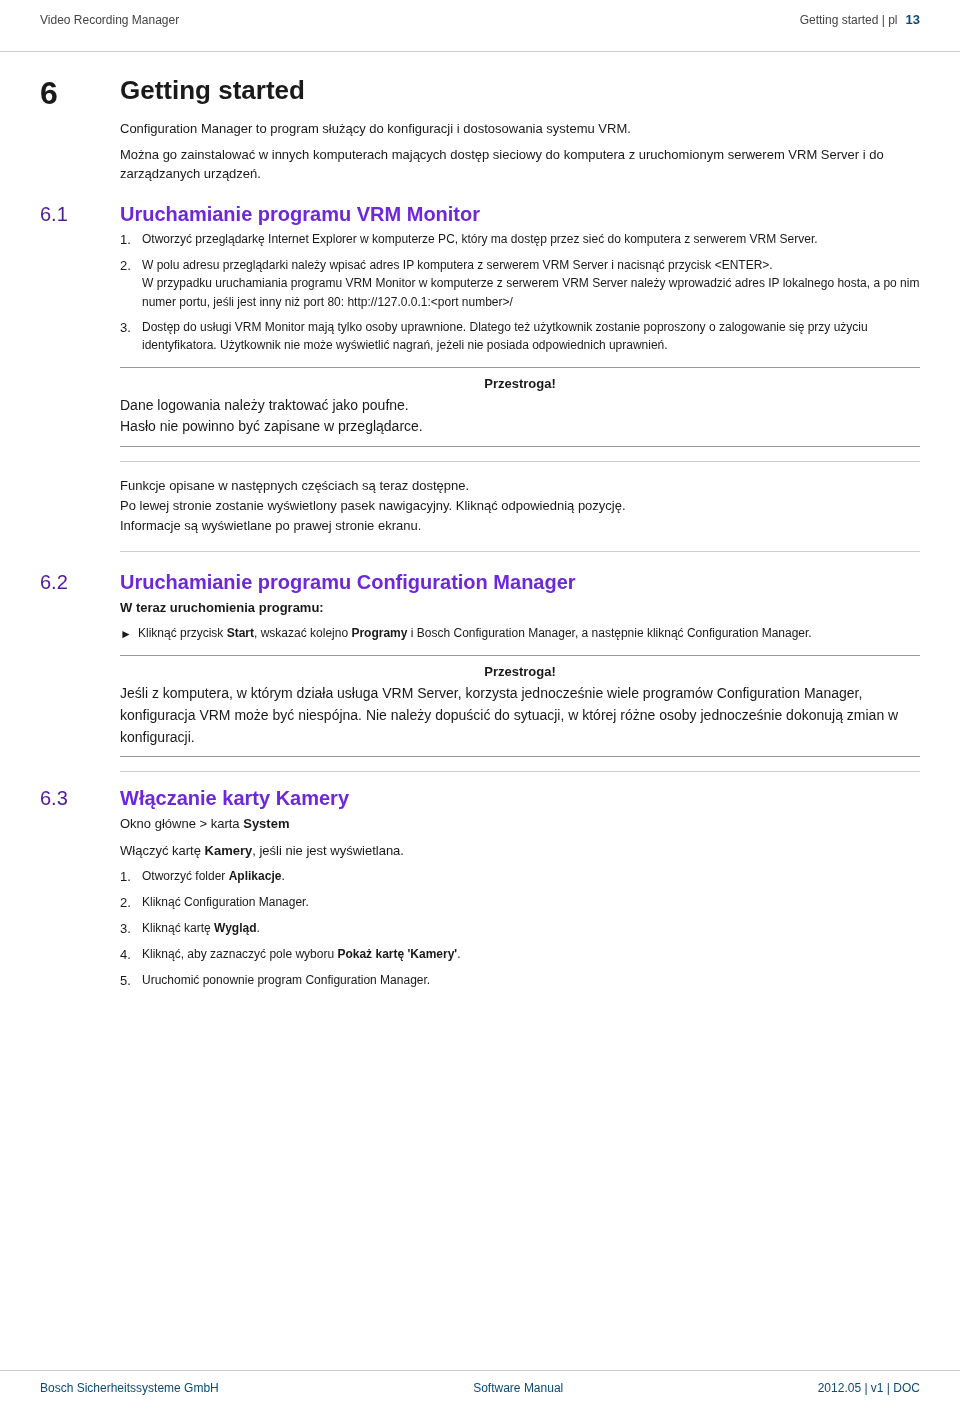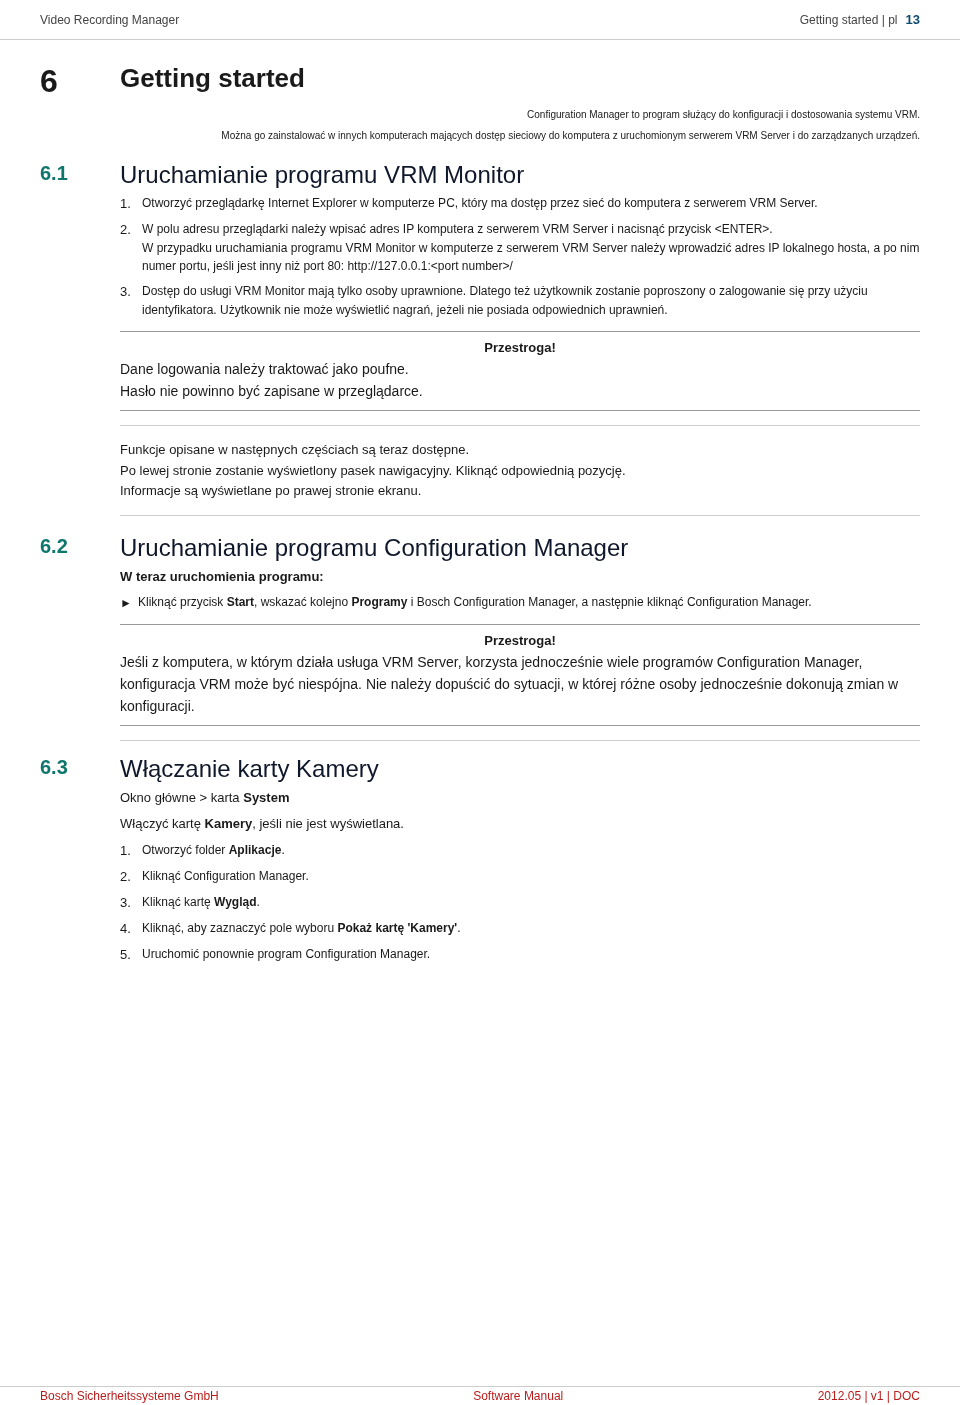--- a/index.html
+++ b/index.html
@@ -11,21 +11,21 @@
       width: 960px;
       min-height: 1405px;
       position: relative;
     }
 
     
     .page-header {
       display: flex;
       justify-content: space-between;
       align-items: center;
-      padding: 12px 40px 12px 40px;
+      padding: 12px 40px 24px 40px;
       border-bottom: 1px solid #ccc;
     }
     .header-left {
       font-size: 12px;
       color: #444;
     }
     .header-right {
       font-size: 12px;
       color: #444;
     }
@@ -55,46 +55,45 @@
       line-height: 1.1;
     }
     .chapter-title {
       font-size: 26px;
       font-weight: bold;
       color: #1a1a1a;
       line-height: 1.1;
     }
 
     .chapter-subtitle {
-      font-size: 10px;
+      font-size: 13px;
       color: #1a1a1a;
       margin-left: 80px;
       margin-bottom: 14px;
       line-height: 1.5;
-      text-align: right;
     }
 
     
     .section-row {
       display: flex;
       align-items: flex-start;
       margin-top: 18px;
       margin-bottom: 4px;
     }
     .section-number {
       font-size: 20px;
-      font-weight: bold;
-      color: #0f766e;
+      font-weight: normal;
+      color: #4c1d95;
       min-width: 80px;
       line-height: 1.2;
     }
     .section-title {
-      font-size: 24px;
-      font-weight: normal;
-      color: #0f172a;
+      font-size: 20px;
+      font-weight: bold;
+      color: #6d28d9;
       line-height: 1.2;
     }
 
     
     .body-block {
       margin-left: 80px;
       margin-bottom: 6px;
       line-height: 1.55;
       font-size: 13px;
     }
@@ -172,24 +171,24 @@
 
     
     .page-footer {
       position: absolute;
       bottom: 0;
       left: 0;
       right: 0;
       display: flex;
       justify-content: space-between;
       align-items: center;
-      padding: 2px 40px;
+      padding: 10px 40px;
       border-top: 1px solid #ccc;
       font-size: 12px;
-      color: #b91c1c;
+      color: #0c4a6e;
     }
   </style>
 </head>
 <body>
 
 <div class="page-header">
   <span class="header-left">Video Recording Manager</span>
   <span class="header-right">
     <span>Getting started | pl</span><span class="header-page-num">13</span>
   </span>

